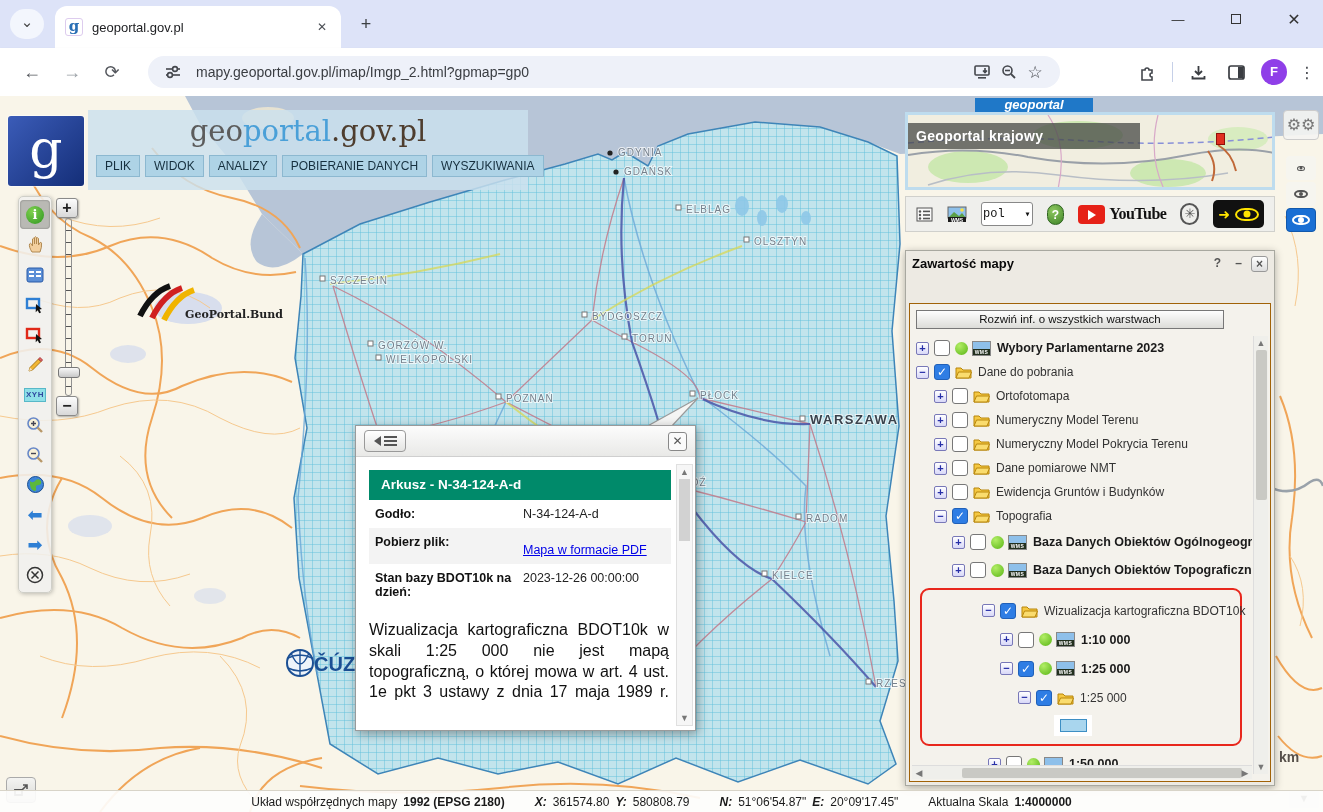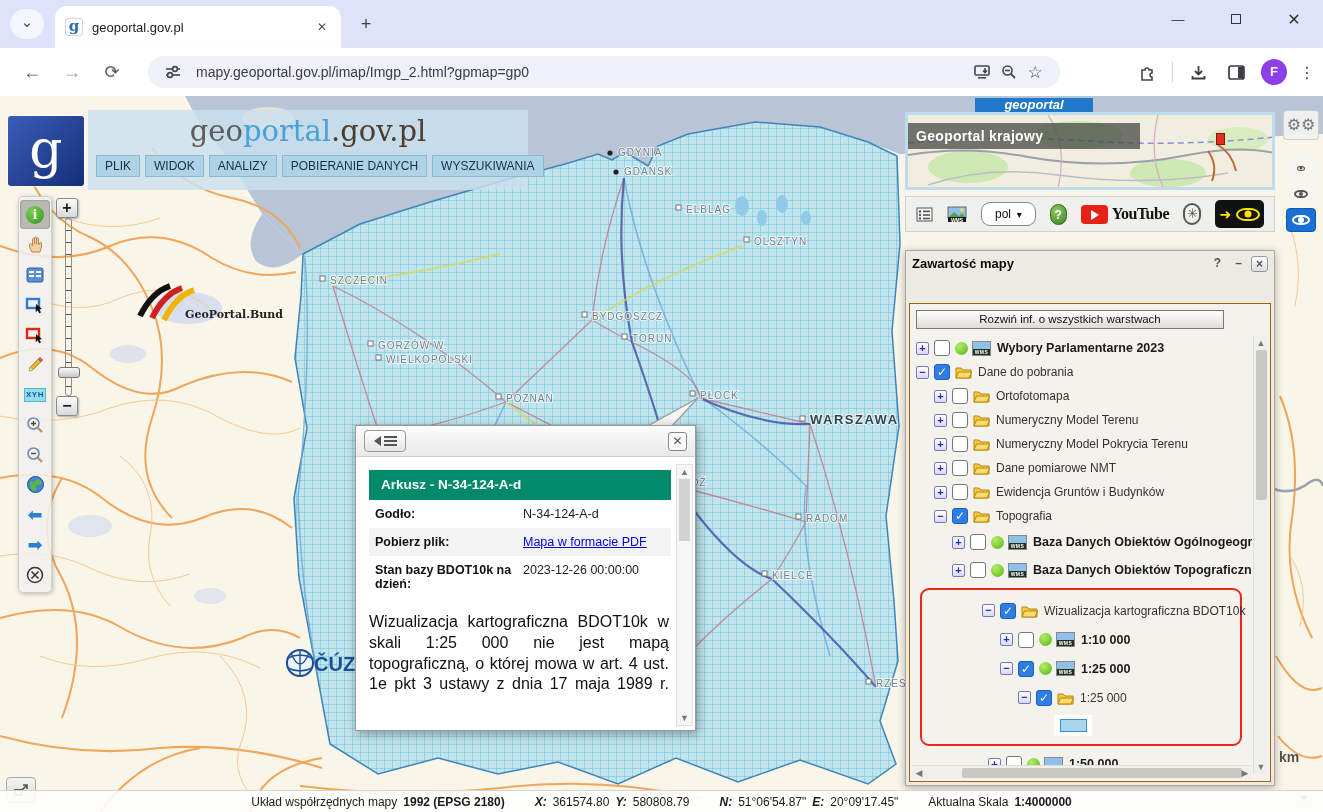--- a/index.html
+++ b/index.html
@@ -58,21 +58,21 @@
 
   
   .overview { position:absolute; left:905px; top:16px; width:370px; height:78px; border:3px solid #bedcee; background:#eef0e2; overflow:hidden; }
   .ov-label { position:absolute; left:0; top:8px; width:232px; height:26px; background:rgba(70,72,70,.75); color:#fff; font-size:14px; font-weight:bold; line-height:26px; padding-left:8px; letter-spacing:.3px; }
   .ov-marker { position:absolute; left:308px; top:18px; width:9px; height:12px; background:#e03020; border:1px solid #901008; }
   .banner-frag { position:absolute; left:975px; top:2px; width:118px; height:15px; background:#1f78c8; color:#fff; font-weight:bold; font-size:13px; line-height:13px; text-align:center; overflow:hidden; font-style:italic; }
 
   
   .widgetrow { position:absolute; left:905px; top:100px; width:370px; height:36px; background:rgba(238,238,236,.92); border:1px solid #d0d0cc; display:flex; align-items:center; gap:14px; padding:0 10px; }
   .wicon { cursor:pointer; display:flex; align-items:center; }
-  .langsel { width:62px; height:24px; background:#fff; border:1px solid #888; border-radius:9px; font-size:12px; color:#111; display:flex; align-items:center; justify-content:space-between; padding:0 13px; cursor:pointer; }
+  .langsel { width:62px; height:24px; background:#fff; border:1px solid #888; border-radius:3px; font-size:12px; color:#111; display:flex; align-items:center; justify-content:space-between; padding:0 1px; cursor:pointer;font-family:Liberation Mono, monospace; }
   .helpbtn { width:21px; height:21px; border-radius:11px; background:radial-gradient(circle at 35% 30%,#8ec860,#3f8428); color:#fff; font-weight:bold; font-size:12px; text-align:center; line-height:21px; border:1px solid #2f6420; cursor:pointer; }
   .yt { display:flex; align-items:center; gap:4px; cursor:pointer; }
   .yt .play { width:27px; height:19px; background:#e62117; border-radius:4px; position:relative; }
   .yt .play::after { content:""; position:absolute; left:10px; top:5px; border-left:8px solid #fff; border-top:5px solid transparent; border-bottom:5px solid transparent; }
   .yt .ytword { font-size:16px; font-weight:bold; color:#111; letter-spacing:-.5px;font-family:Liberation Serif, serif; }
   .wheel { width:22px; height:22px; border:2px solid #555; border-radius:12px; position:relative; cursor:pointer; }
   .wheel::after { content:"✳"; position:absolute; left:2px; top:1px; font-size:13px; color:#555; }
   .contrast { margin-left:auto; width:62px; height:28px; background:#111; border-radius:5px; display:flex; align-items:center; justify-content:space-evenly; cursor:pointer; }
   .contrast .ar { color:#ffe400; font-size:14px; font-weight:bold; }
   .eye { position:relative; display:inline-block; border-radius:50% / 60%; }
@@ -128,21 +128,21 @@
   .backbtn { width:42px; height:22px; border:1px solid #999; border-radius:4px; background:linear-gradient(#fff,#e4e4e2); display:flex; align-items:center; justify-content:center; gap:3px; cursor:pointer; }
   .backbtn .tri { width:0; height:0; border-right:7px solid #555; border-top:5px solid transparent; border-bottom:5px solid transparent; }
   .backbtn .lines { width:13px; height:10px; background:repeating-linear-gradient(#555 0 2px,#0000 2px 4px); }
   .pop-close { margin-left:auto; width:19px; height:19px; border:1.5px solid #888; border-radius:3px; background:#fafafa; color:#555; font-size:12px; font-weight:bold; text-align:center; line-height:17px; cursor:pointer; }
   .pop-body { position:absolute; left:0; top:32px; right:20px; bottom:0; overflow:hidden; padding:12px 0 0 13px; }
   .pop-green { height:30px; background:#008a6a; color:#fff; font-weight:bold; font-size:13.5px; line-height:30px; padding-left:12px; margin-right:4px; }
   .prow { display:flex; padding:7px 4px 7px 6px; margin-right:4px; }
   .prow.alt { background:#f3f3f3; }
   .plabel { width:148px; min-width:148px; font-weight:bold; font-size:12.5px; color:#111; }
   .pval { font-size:12.5px; color:#222; }
-  .plink { font-size:12.5px; color:#0000e8; text-decoration:underline; width:130px; cursor:pointer; }
+  .plink { font-size:12.5px; color:#0000e8; text-decoration:underline; width:130px; cursor:pointer;margin-top:8px; }
   .pdesc { margin:14px 6px 0 -7px; padding-left:7px; font-size:16px; color:#111; text-align:justify; line-height:1.3; height:84px; overflow:hidden; }
   .pop-scroll { position:absolute; right:2px; top:38px; bottom:4px; width:17px; background:#f6f6f6; border:1px solid #e0e0e0; }
   .pop-thumb { position:absolute; left:2px; top:14px; width:11px; height:62px; background:#d2d2d2; }
 
   
   .statusbar { position:absolute; left:0; bottom:0; width:1323px; height:22px; background:rgba(253,253,252,.92); border-top:1px solid #d8d4c8; display:flex; align-items:center; justify-content:center; gap:6px; font-size:12px; color:#1a1a1a; }
   .statusbar b { font-weight:bold; } .statusbar .il { font-style:italic; font-weight:bold; }
   .sgap { width:18px; }
   .cornerbtn { position:absolute; left:6px; top:681px; width:30px; height:26px; background:linear-gradient(#f4f4f2,#d8d8d4); border:1px solid #aaa; border-radius:4px; display:flex; align-items:center; justify-content:center; cursor:pointer; }
   .km { position:absolute; left:1279px; top:653px; font-size:14px; font-weight:bold; color:#57504a; }

